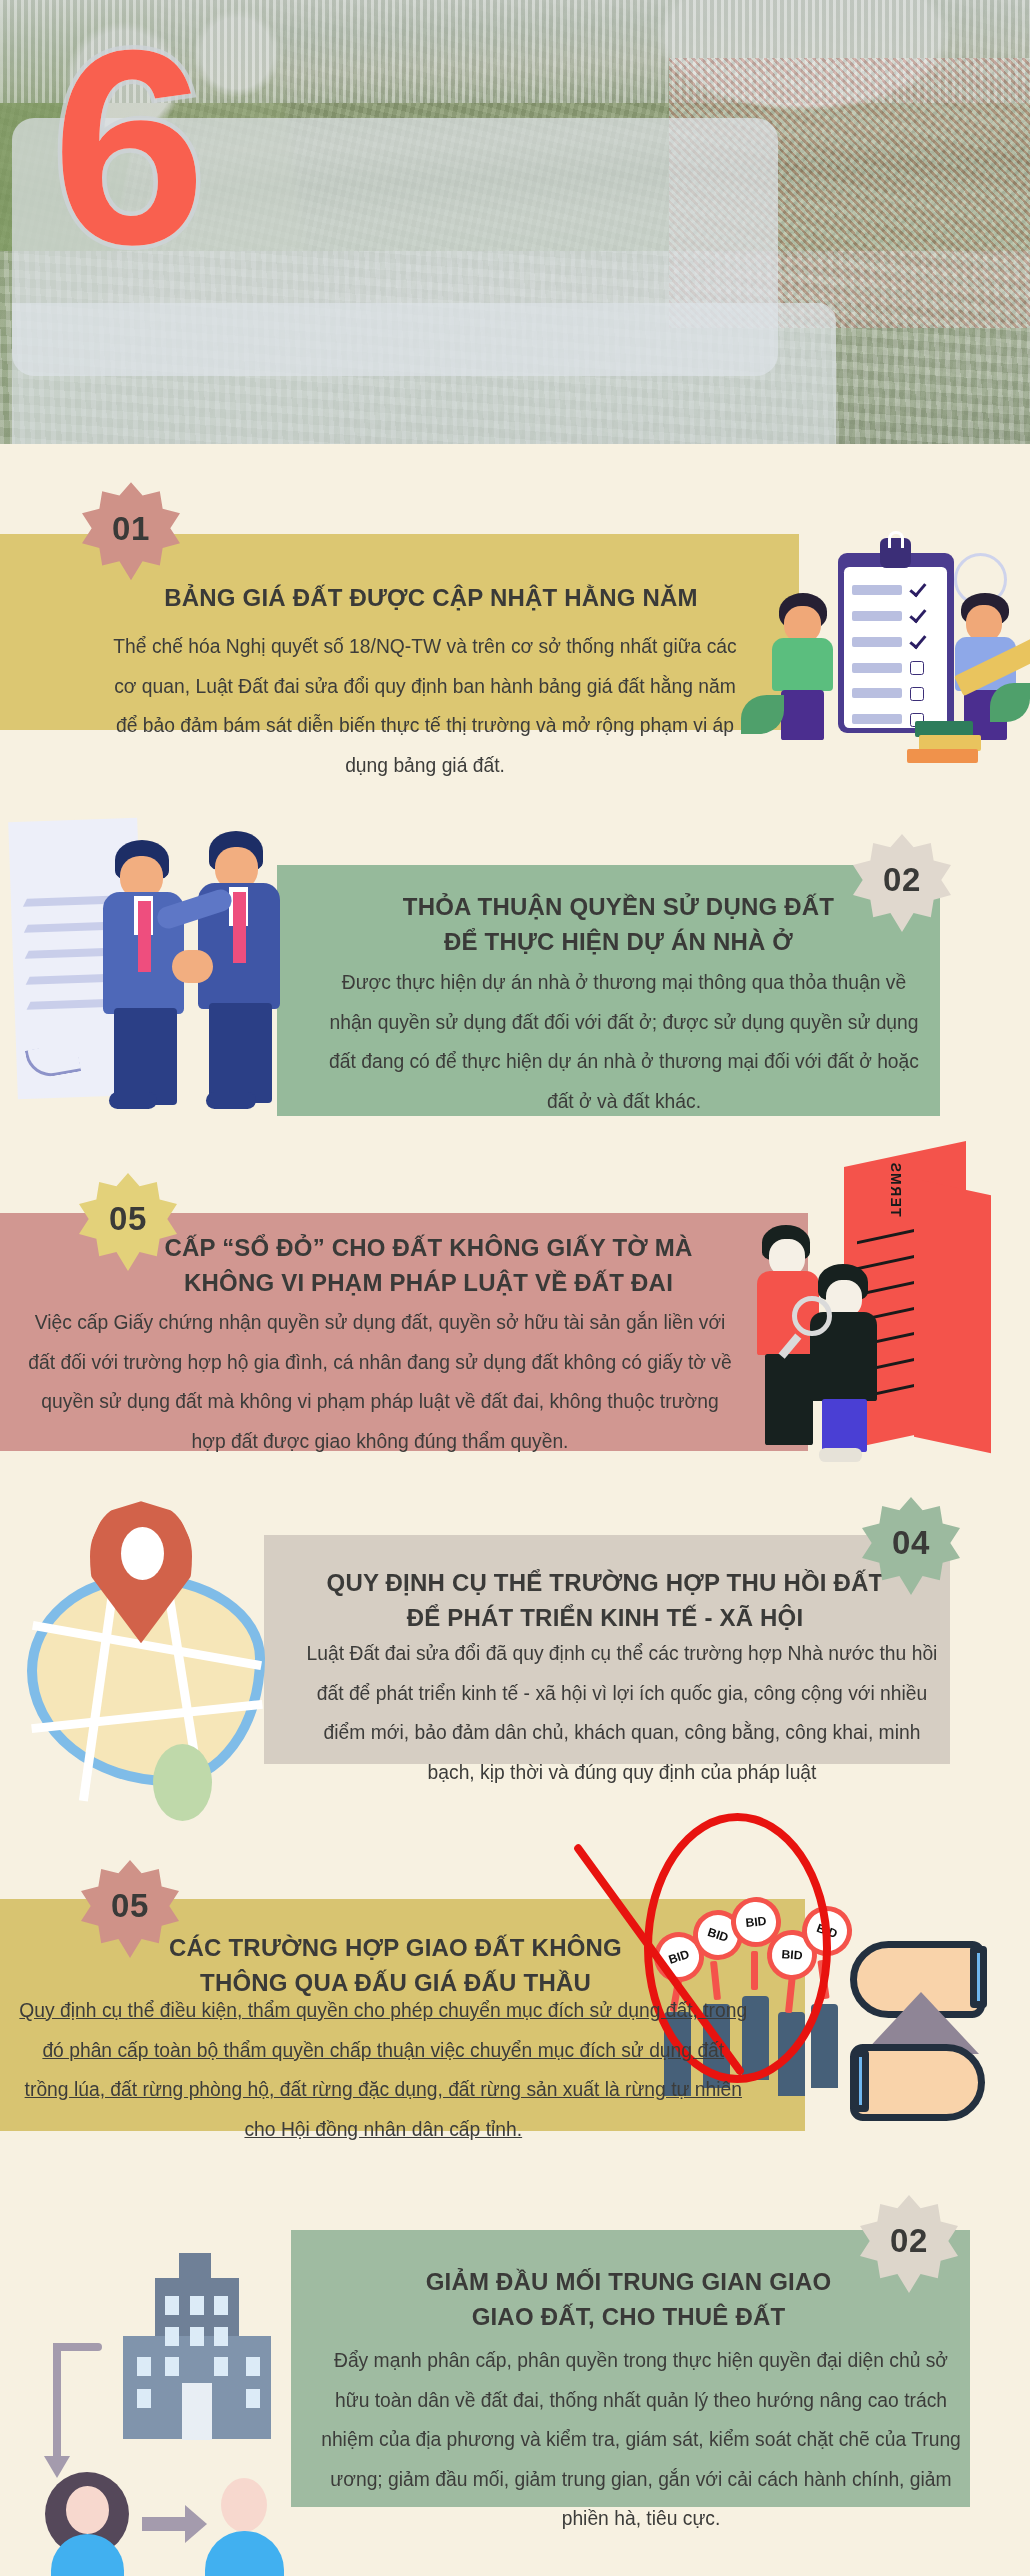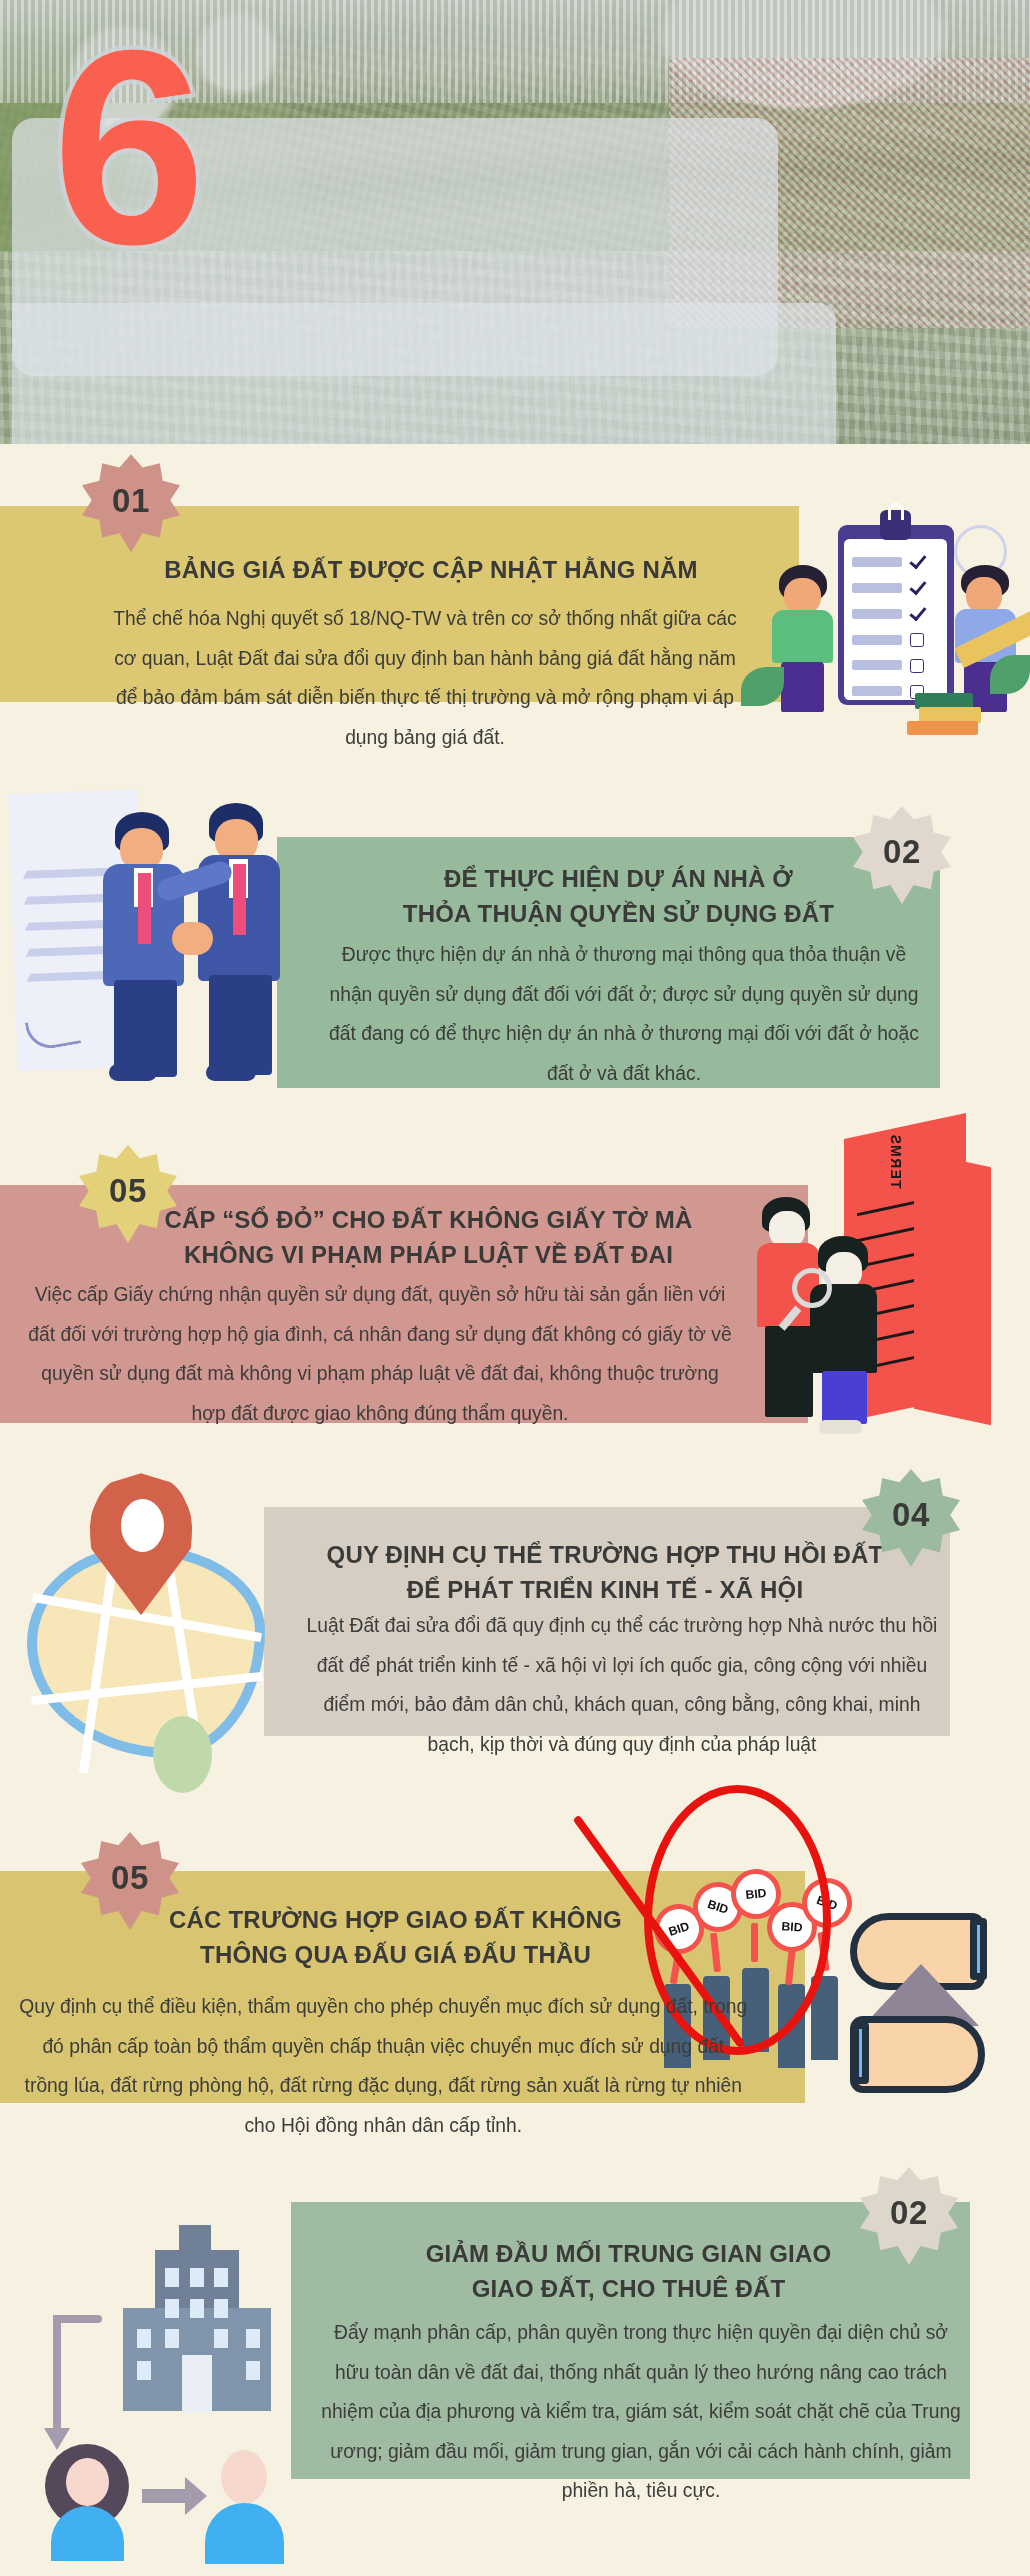--- a/index.html
+++ b/index.html
@@ -154,21 +154,21 @@
   .sec-body {
     position: absolute;
     z-index: 5;
     font-size: 19.3px;
     line-height: 2.05;
     color: #3C3C3A;
     text-align: center;
   }
 
   
-  #s01 { height: 316px; }
+  #s01 { height: 316px; margin-top: 28px; }
   #s01 .band { left: 0; top: 62px; width: 799px; height: 196px; background: #DCC772; }
   #s01 .band-right { left: 799px; top: 62px; width: 232px; height: 196px; background: #F7F1E1; }
   #s01 .badge { left: 82px; top: 10.3px; background: #CF9288; }
   #s01 .sec-title { left: 138px; top: 109px; width: 586px; }
   #s01 .sec-body  { left: 103px; top: 155px; width: 644px; }
 
   
   #s02 { height: 328px; }
   #s02 .band { left: 277px; top: 77px; width: 663px; height: 251px; background: #96BA9B; }
   #s02 .badge { left: 853px; top: 46px; background: #E0D8CE; }
@@ -187,21 +187,21 @@
   #s04 .band { left: 264px; top: 84px; width: 686px; height: 229px; background: #D6CEC3; }
   #s04 .badge { left: 862px; top: 46px; background: #9CBA9F; }
   #s04 .sec-title { left: 309px; top: 115px; width: 592px; }
   #s04 .sec-body  { left: 303px; top: 183px; width: 638px; }
 
   
   #s05 { height: 357px; }
   #s05 .band { left: 0; top: 100px; width: 805px; height: 232px; background: #D8C471; }
   #s05 .badge { left: 81px; top: 61px; background: #CF9288; }
   #s05 .sec-title { left: 138px; top: 132px; width: 515px; }
-  #s05 .sec-body  { left: 19.3px; top: 216px; width: 728px; }
+  #s05 .sec-body  { left: 19.3px; top: 192px; width: 728px; text-decoration: underline; }
 
   
   #s06 { height: 386px; }
   #s06 .band { left: 291px; top: 74px; width: 679px; height: 277px; background: #9FBBA1; }
   #s06 .badge { left: 860px; top: 39px; background: #DDD6CB; }
   #s06 .sec-title { left: 361px; top: 109px; width: 535px; }
   #s06 .sec-body  { left: 316px; top: 185px; width: 650px; }
 
   
   .fig { position: absolute; }
@@ -411,22 +411,22 @@
       <div class="suit-dark" style="left:15.5px;top:175px;width:63px;height:100px;border-radius:3.9px;"></div>
       <div class="suit-dark" style="left:13px;top:264px;width:50px;height:16.7px;border-radius:9px;"></div>
       <div class="person-face" style="left:-20.6px;top:122px;width:41px;height:33px;background:#F2AE80;border-radius:16.7px;"></div>
     </div>
   </div>
 
   <div class="badge">
     <span>02</span>
   </div>
   <div class="sec-title">
+    <div>THỎA THUẬN QUYỀN SỬ DỤNG ĐẤT</div>
     <div>ĐỂ THỰC HIỆN DỰ ÁN NHÀ Ở</div>
-    <div>THỎA THUẬN QUYỀN SỬ DỤNG ĐẤT</div>
   </div>
   <div class="sec-body">Được thực hiện dự án nhà ở thương mại thông qua thỏa thuận về nhận quyền sử dụng đất đối với đất ở; được sử dụng quyền sử dụng đất đang có để thực hiện dự án nhà ở thương mại đối với đất ở hoặc đất ở và đất khác.</div>
 </div>
 
 <div class="section" id="s03">
   <div class="band"></div>
 
   <div class="art" id="art03">
     <div class="doc">
       <div class="ln" style="top:77px"></div>

